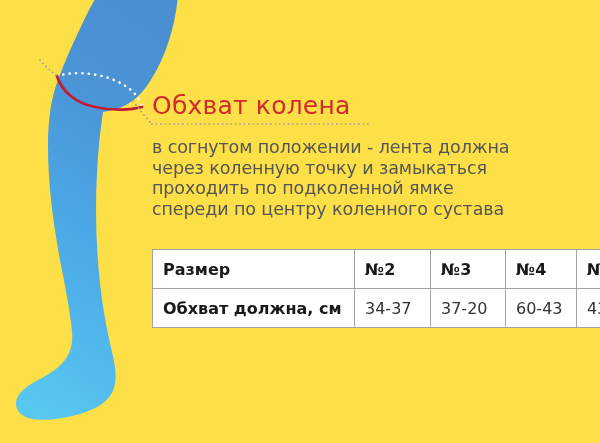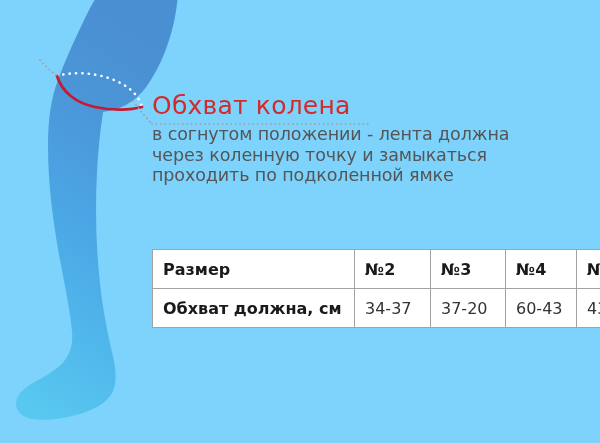--- a/index.html
+++ b/index.html
@@ -10,21 +10,21 @@
     width: 600px;
     height: 443px;
     background: #ffffff;
     font-family: "Liberation Sans", sans-serif;
     overflow: hidden;
   }
   #canvas {
     position: relative;
     width: 600px;
     height: 443px;
-    background: #7dd3fc;
+    background: #fde047;
   }
 
   
   #leg-illustration {
     position: absolute;
     left: 0;
     top: 0;
     width: 600px;
     height: 443px;
     pointer-events: none;
@@ -40,21 +40,21 @@
   #callout-title {
     font-family: "DejaVu Sans", sans-serif;
     font-size: 25px;
     line-height: 27px;
     font-weight: 400;
     color: #d22b2b;
     letter-spacing: 0.2px;
     white-space: nowrap;
   }
   #callout-body {
-    margin-top: 5px;
+    margin-top: 18px;
     font-family: "DejaVu Sans", sans-serif;
     font-size: 17.5px;
     line-height: 20.5px;
     font-weight: 400;
     color: #555555;
     letter-spacing: -0.1px;
   }
   #callout-body div {
     white-space: nowrap;
   }
@@ -143,20 +143,21 @@
 
     <path fill="none" stroke="#9e9e9e" stroke-width="1.7" stroke-linecap="round" stroke-dasharray="0.2 4.2" d="M 152,124 L 370,124"></path>
   </svg>
 
   <div id="callout">
     <div id="callout-title">Обхват колена</div>
     <div id="callout-body">
       <div>в согнутом положении - лента должна</div>
       <div>через коленную точку и замыкаться</div>
       <div>проходить по подколенной ямке</div>
+      <div>спереди по центру коленного сустава</div>
     </div>
   </div>
 
   <table id="size-table">
     <tbody>
       <tr>
         <td class="label-cell">Размер</td>
         <td class="head-cell col-2">№2</td>
         <td class="head-cell col-3">№3</td>
         <td class="head-cell col-4">№4</td>

